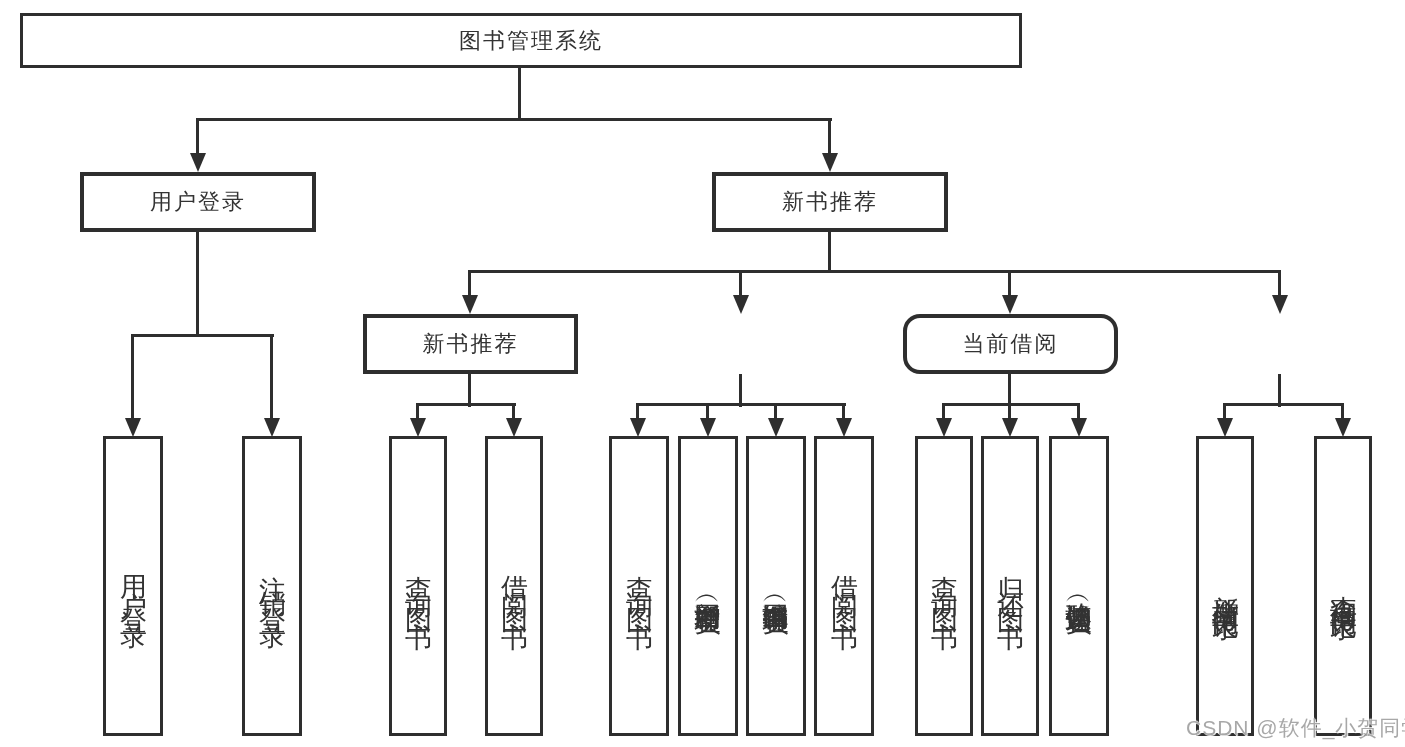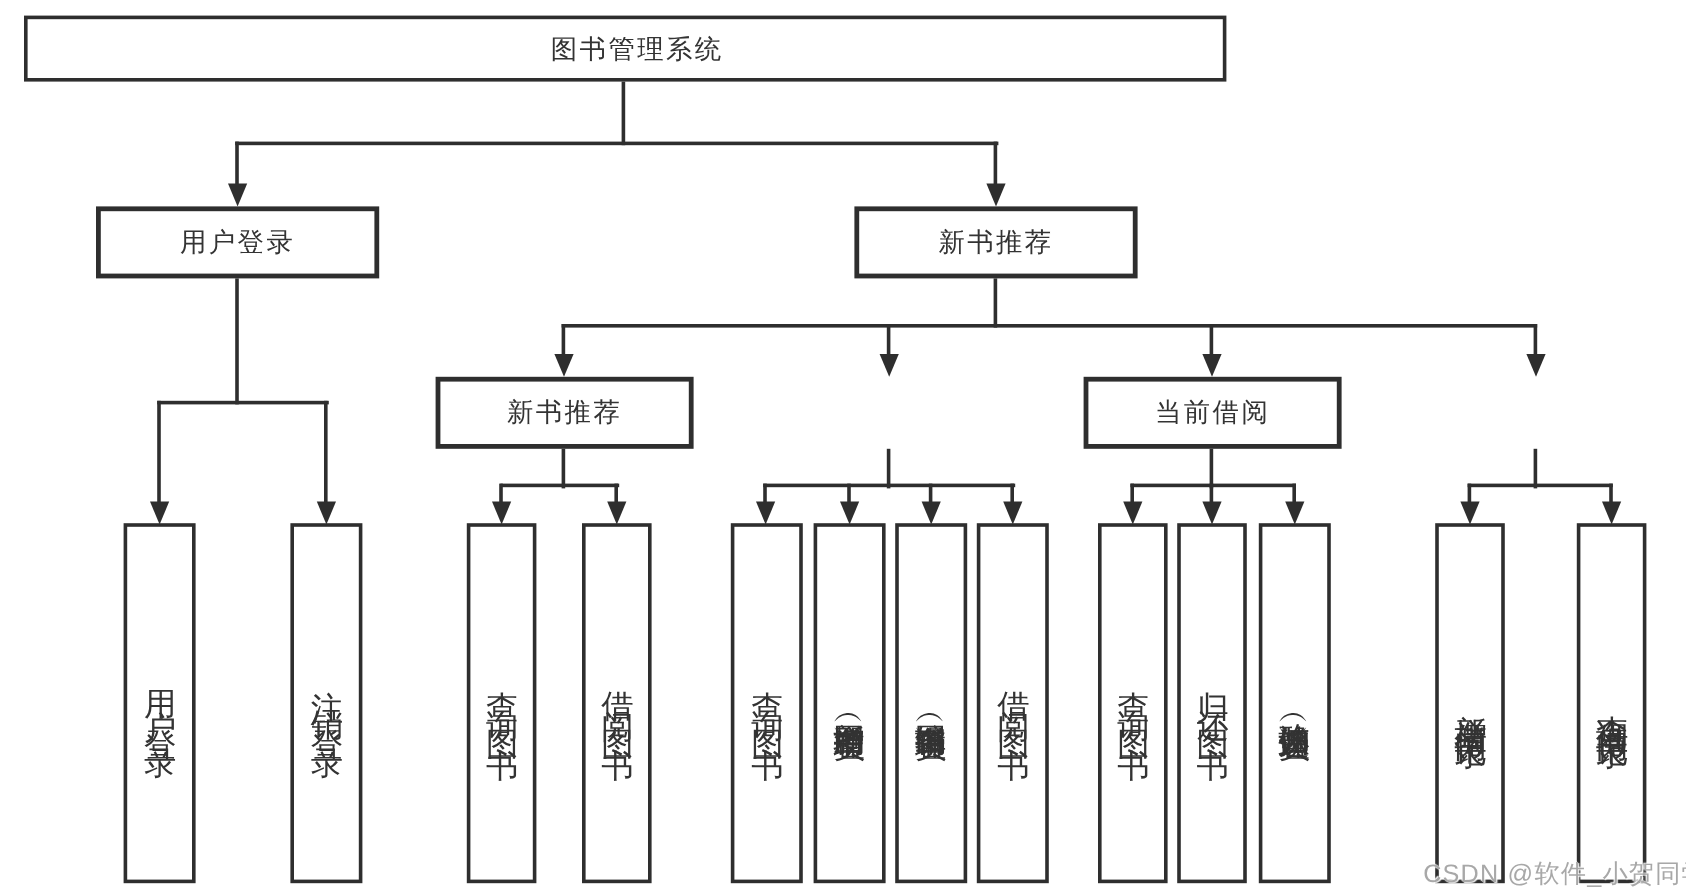--- a/index.html
+++ b/index.html
@@ -48,21 +48,21 @@
 
   <div class="node" style="left:20px;top:13px;width:1002px;height:55px;padding-left:20px;">图书管理系统</div>
 
   <div class="node lvl" style="left:80px;top:172px;width:236px;height:60px;">用户登录</div>
 
   <div class="node lvl" style="left:712px;top:172px;width:236px;height:60px;">新书推荐</div>
 
   <div class="node lvl" style="left:363px;top:314px;width:215px;height:60px;">新书推荐</div>
 
 
-  <div class="node lvl" style="left:903px;top:314px;width:215px;height:60px;">当前借阅</div>
+  <div class="node lvl" style="left:903px;top:314px;width:215px;height:60px;border-radius:17px;">当前借阅</div>
 
 
   <div class="leaf" style="left:103px;width:60px;">
     <span>用户登录</span>
   </div>
   <div class="leaf" style="left:242px;width:60px;">
     <span>注销登录</span>
   </div>
 
   <div class="leaf" style="left:389px;width:58px;">

